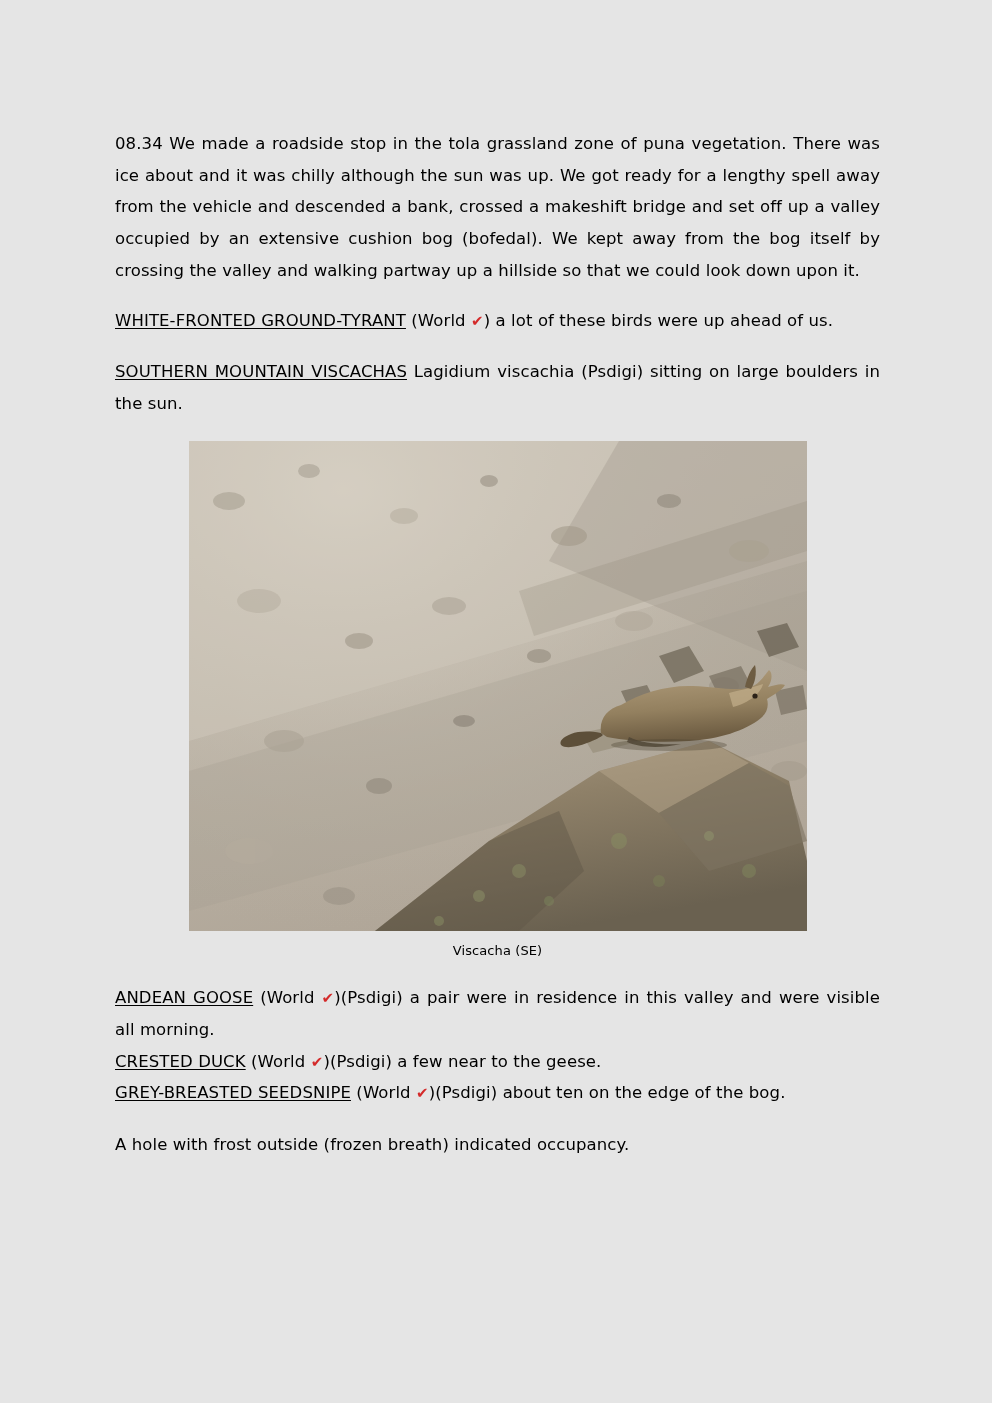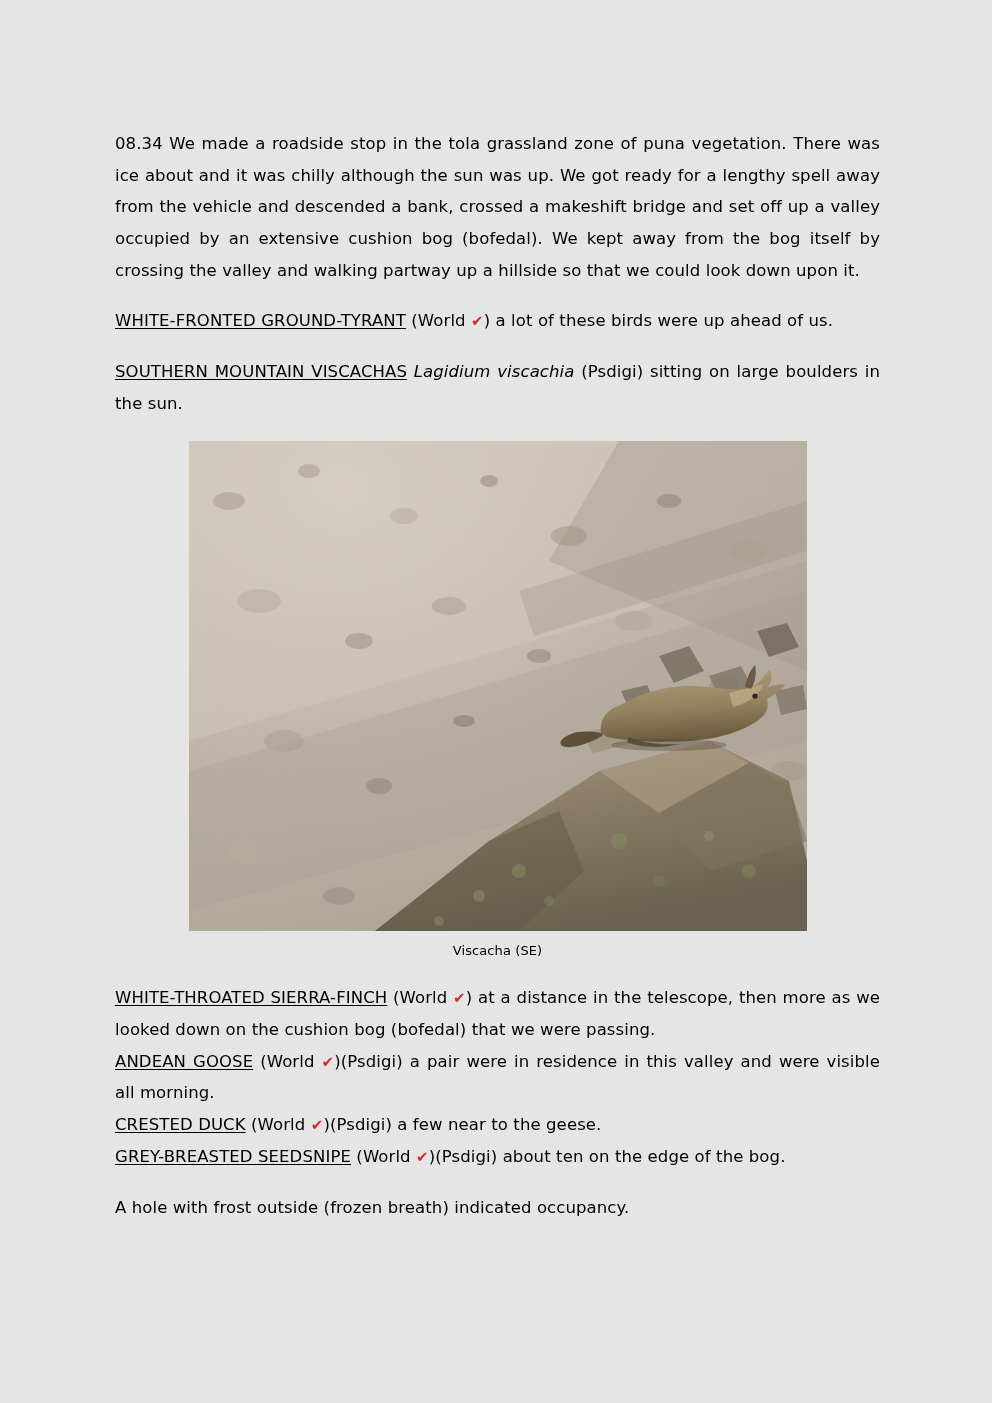--- a/index.html
+++ b/index.html
@@ -32,21 +32,20 @@
     margin-bottom: 0;
   }
   .para.last {
     margin-bottom: 16px;
   }
   .species {
     text-decoration: underline;
     text-underline-offset: 2px;
   }
   .sci {
-    font-style: italic;
   }
   .tick {
     color: #d42a2a;
     font-weight: bold;
     font-size: 15px;
   }
   .figure {
     margin: 22px 0 0 0;
     text-align: center;
   }
@@ -179,21 +178,20 @@
         <path d="M412 292 C400 290 390 290 382 293 C374 296 370 300 372 304 C376 308 388 306 398 302 C406 299 412 296 414 294 Z" fill="#5d4f39"></path>
 
         <path d="M440 296 C452 302 470 304 492 303 C470 308 448 306 438 301 Z" fill="#4e4433" opacity="0.8"></path>
         <ellipse cx="480" cy="304" rx="58" ry="6" fill="#4b4232" opacity="0.35"></ellipse>
       </svg>
     </div>
     <div class="caption">Viscacha (SE)</div>
   </div>
 
   <div class="block-list">
-    <p class="para tight"><span class="species">WHITE-THROATED SIERRA-FINCH</span> <span>(World </span><span class="tick">✔</span><span>)</span><span> at a distance in the telescope, then more as we looked down on the cushion bog (bofedal) that we were passing.</span></p>
 
     <p class="para tight"><span class="species">ANDEAN GOOSE</span> <span>(World </span><span class="tick">✔</span><span>)(Psdigi)</span><span> a pair were in residence in this valley and were visible all morning.</span></p>
 
     <p class="para tight"><span class="species">CRESTED DUCK</span> <span>(World </span><span class="tick">✔</span><span>)(Psdigi)</span><span> a few near to the geese.</span></p>
 
     <p class="para tight"><span class="species">GREY-BREASTED SEEDSNIPE</span> <span>(World </span><span class="tick">✔</span><span>)(Psdigi)</span><span> about ten on the edge of the bog.</span></p>
   </div>
 
   <div class="spacer"></div>
 

